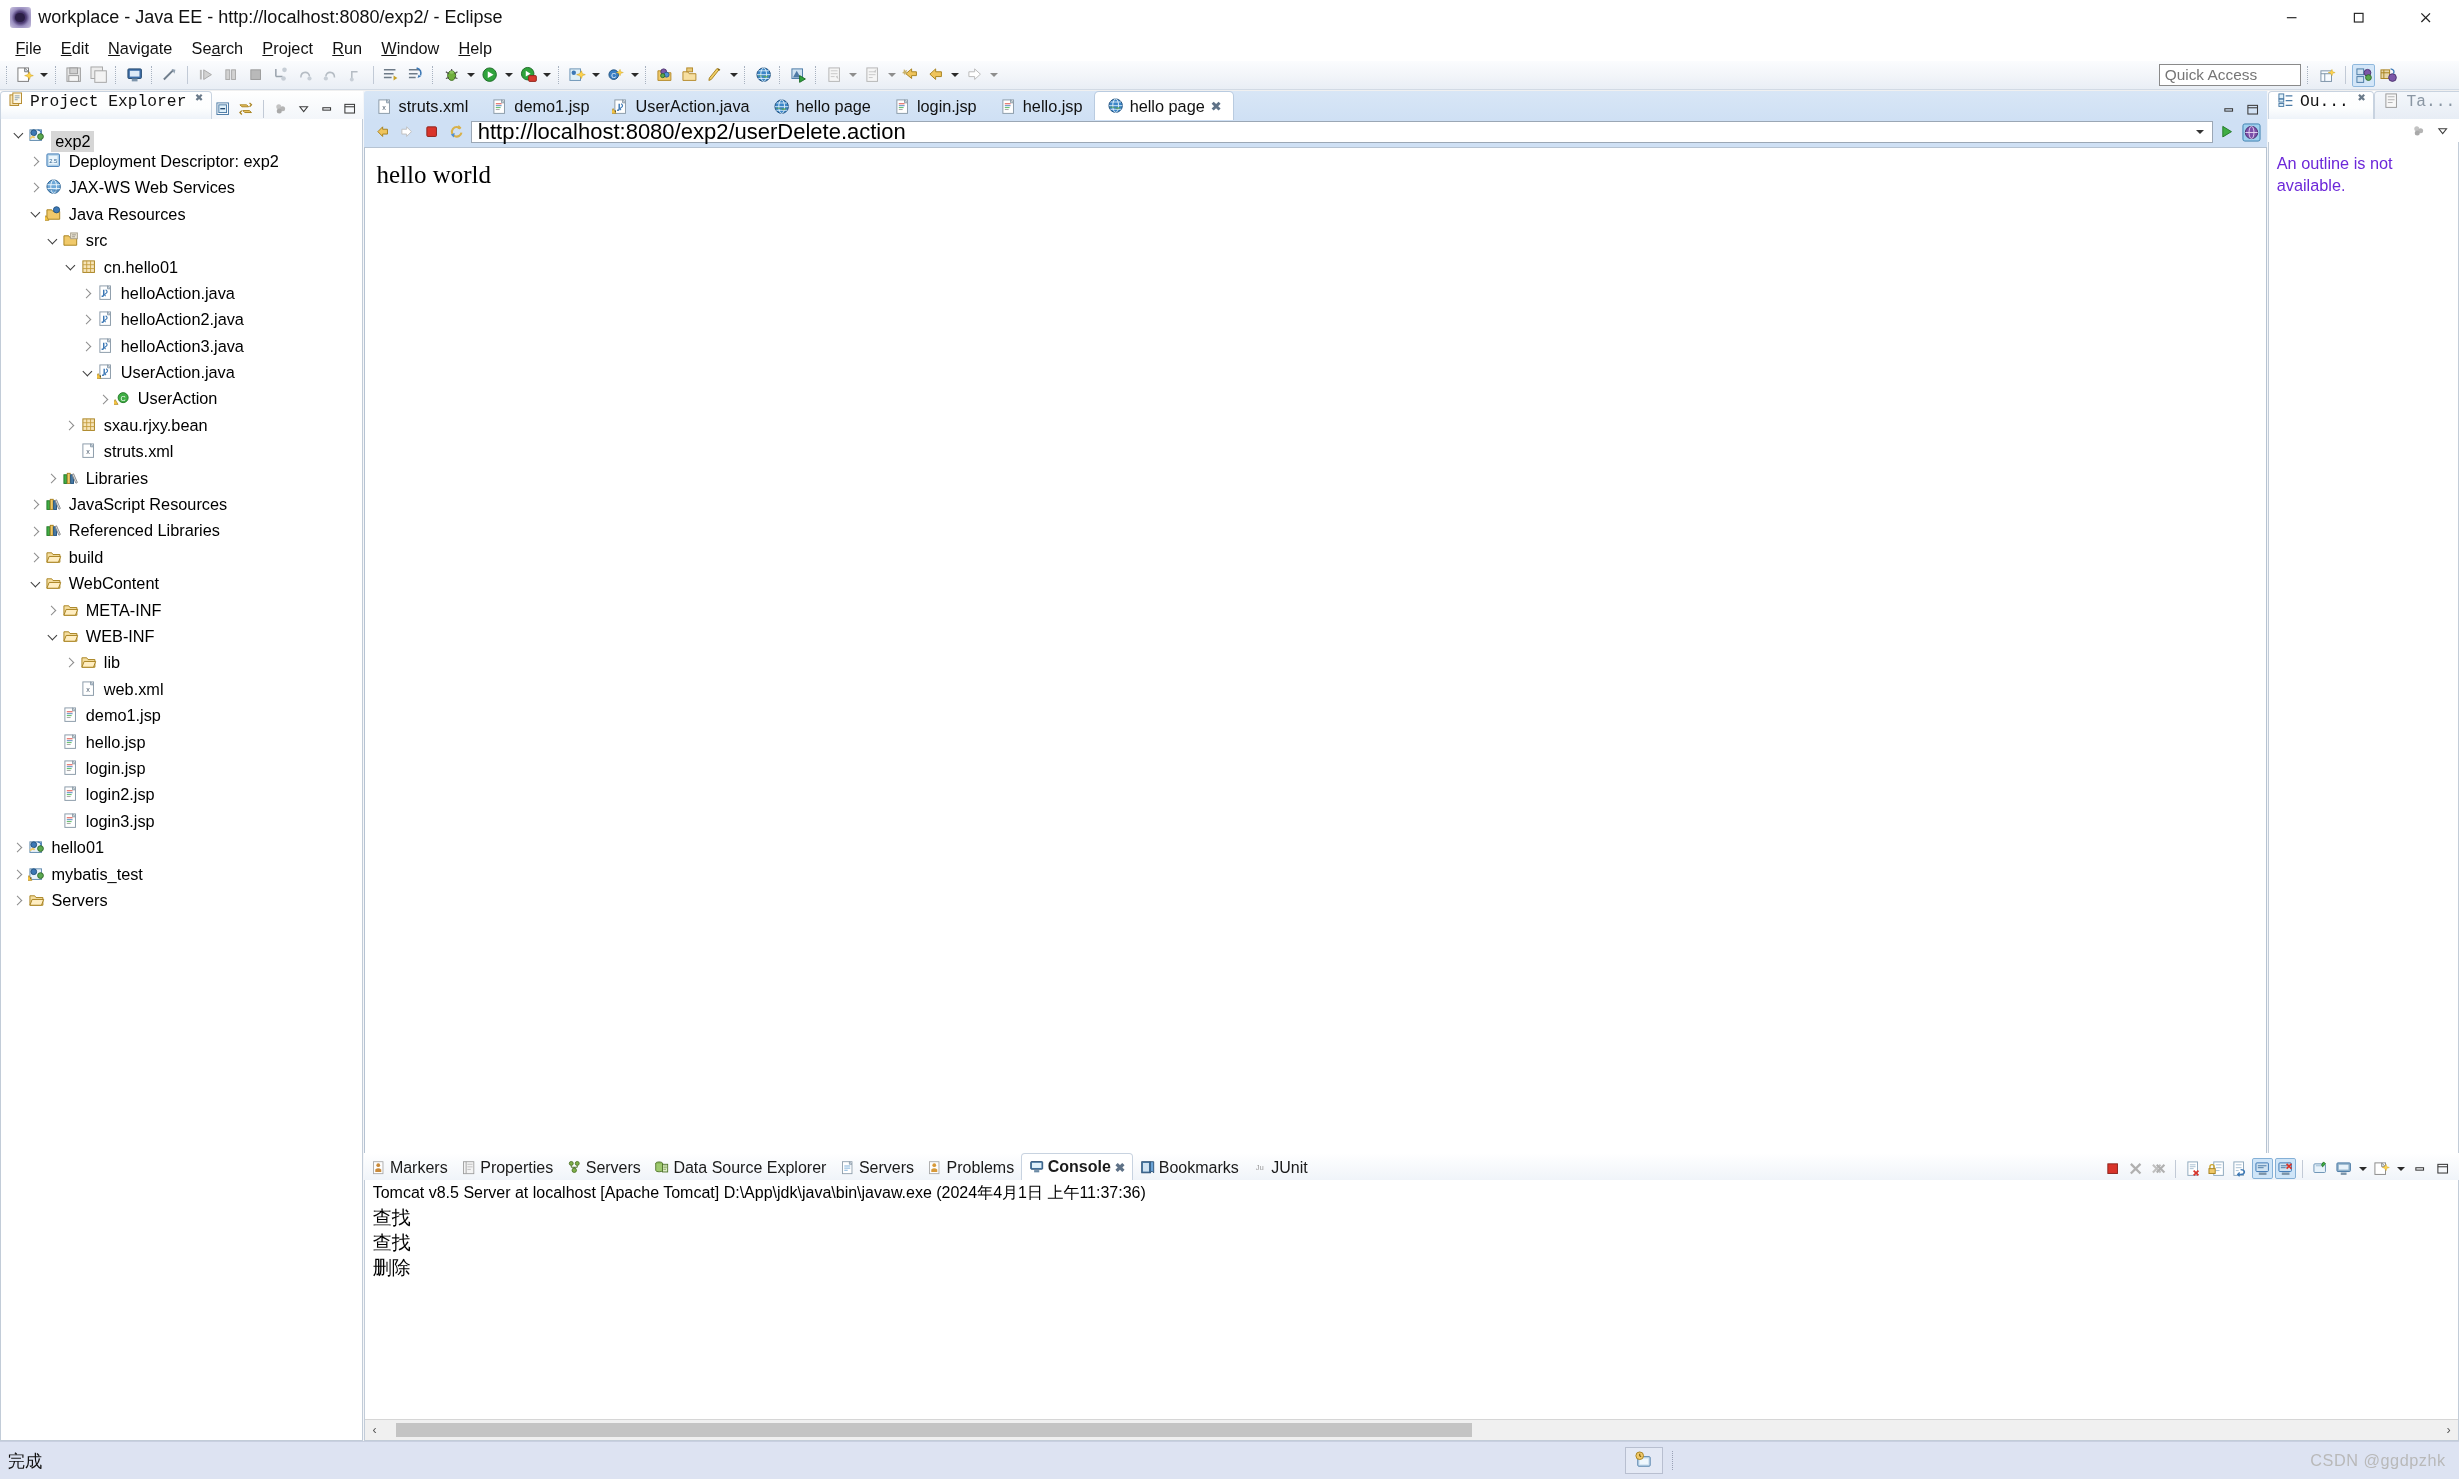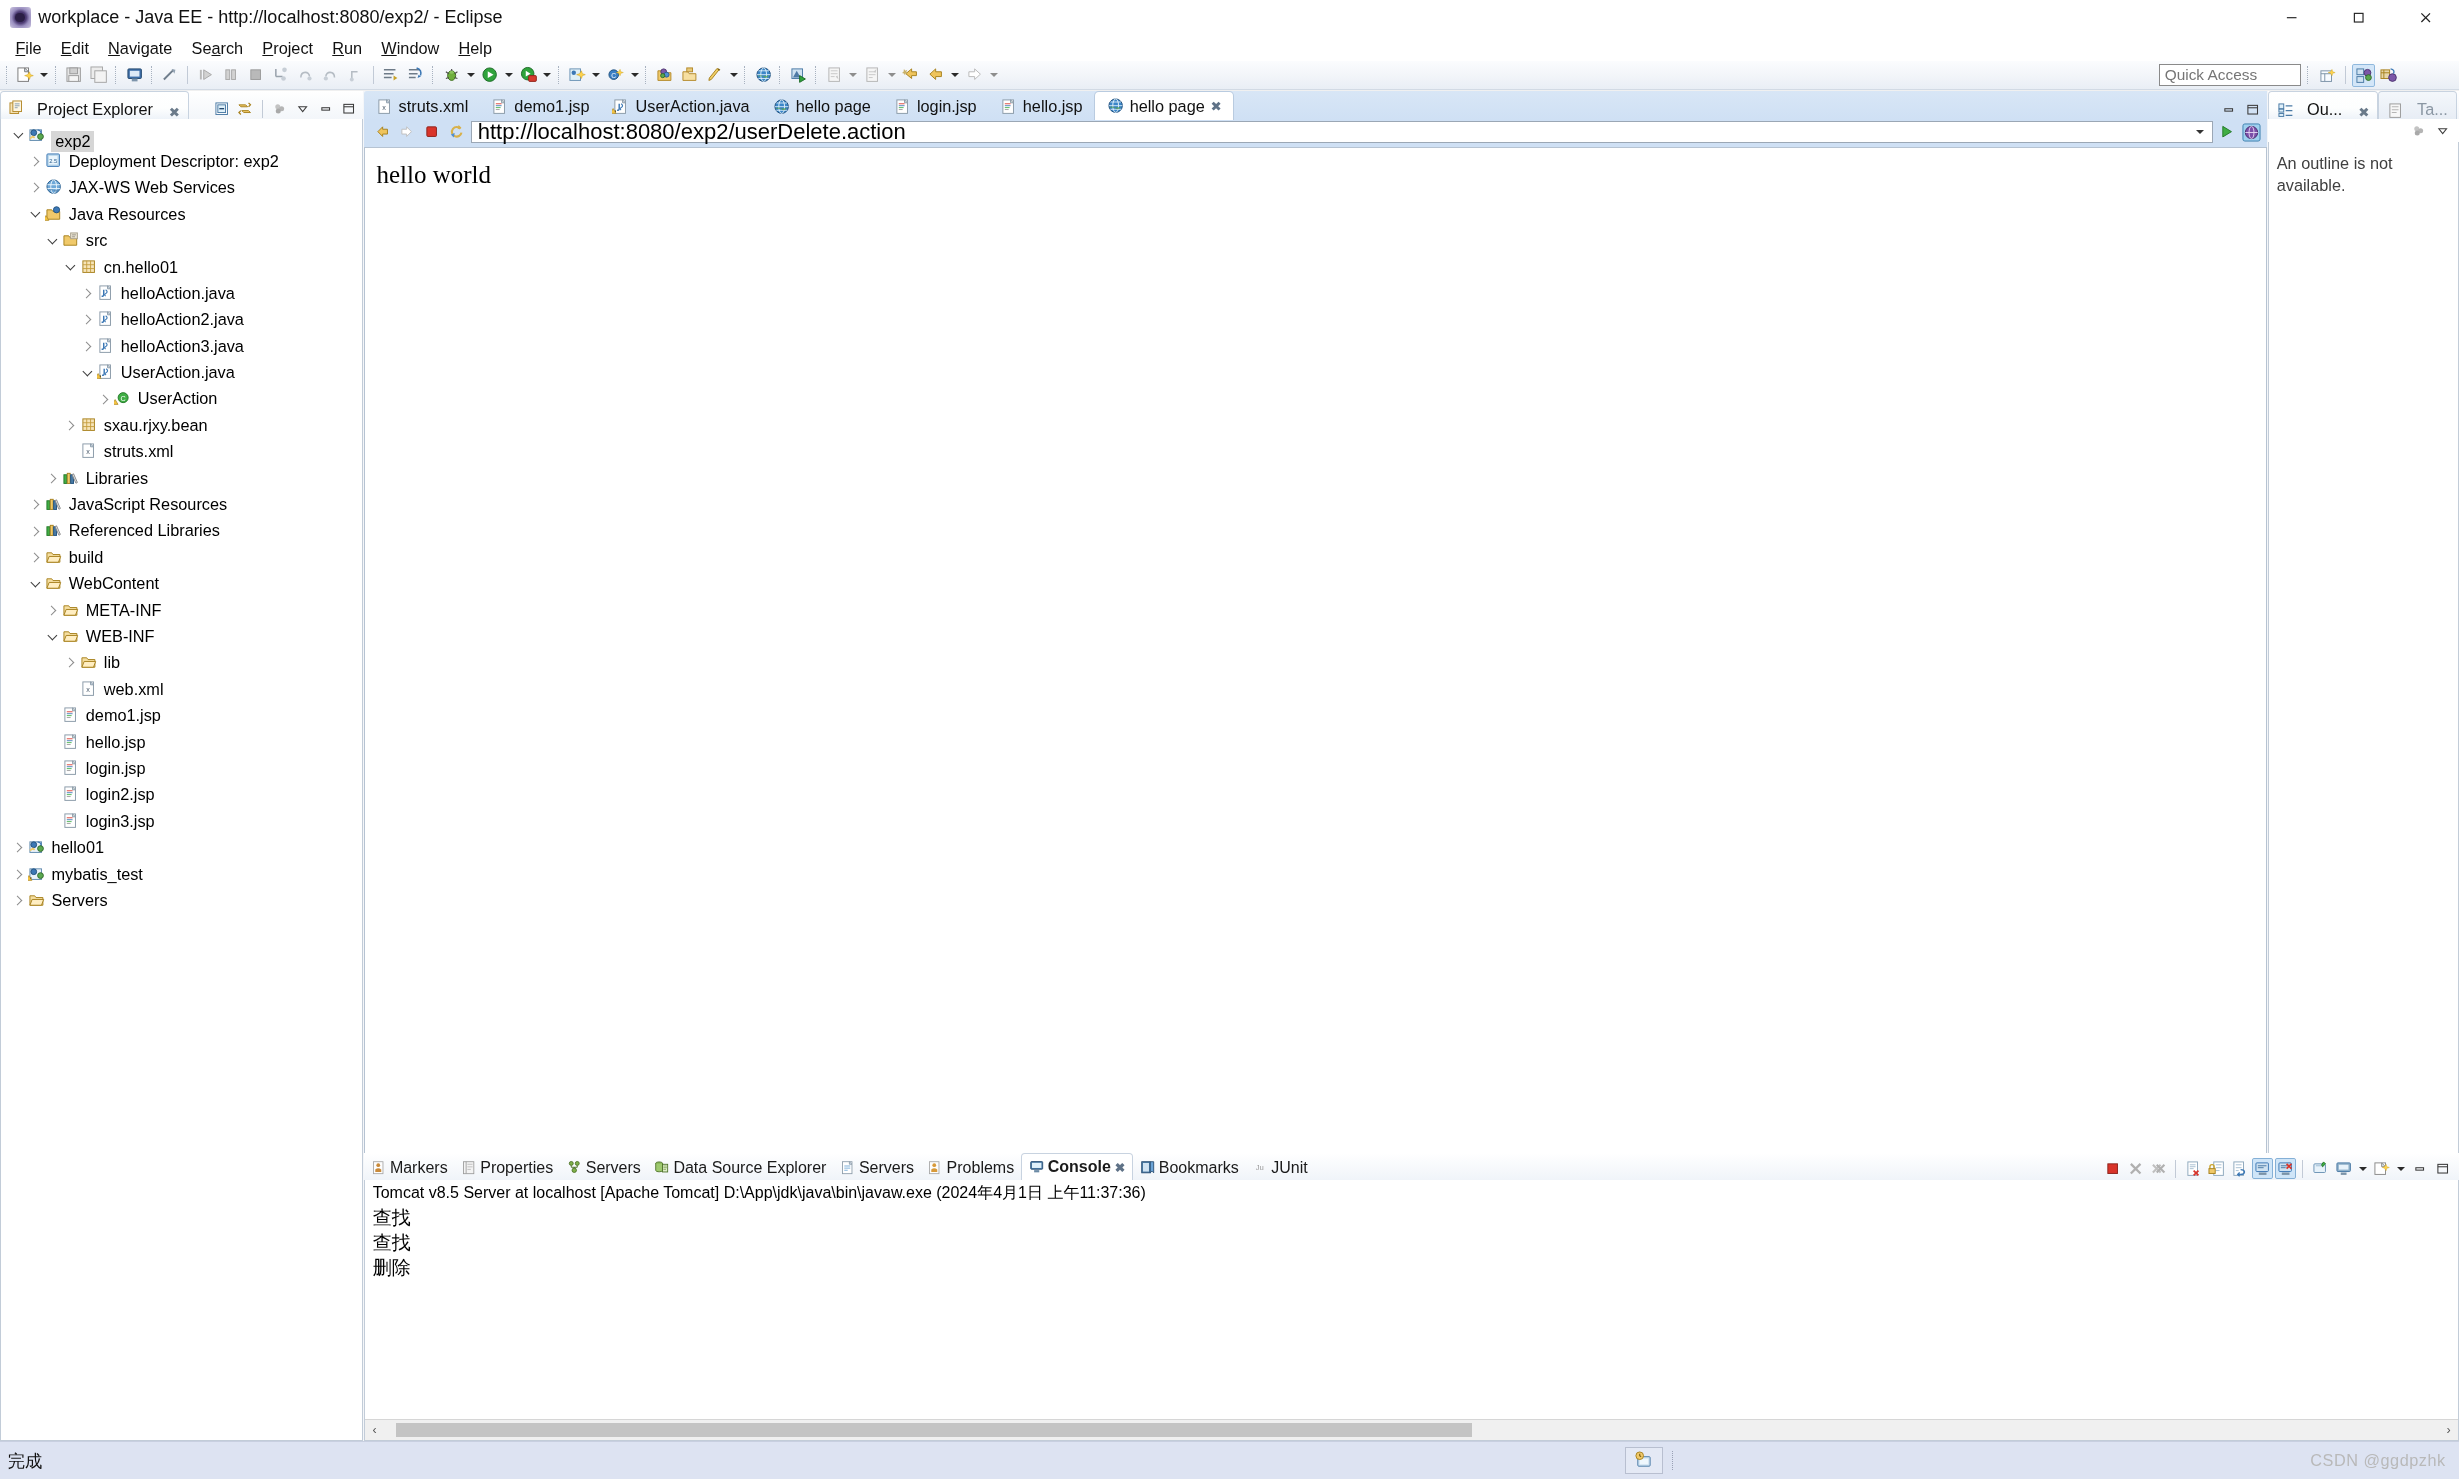--- a/index.html
+++ b/index.html
@@ -94,26 +94,26 @@
     background: #f4f6f9;
   }
 
   
   .view-tabbar {
     height: 28px; position: relative;
     background: linear-gradient(to bottom,#ffffff,#f3f6fa);
     display: flex; align-items: flex-end;
   }
   .view-tab {
-    display: flex; align-items: flex-end; gap: 13px;
+    display: flex; align-items: flex-start; gap: 6px;
     height: 28px; padding: 0 7.7px 0 7.7px;
     font-size: 16.3px; color: #111; white-space: nowrap;
     background: linear-gradient(to bottom,#ffffff 0%, #fdfefe 60%, #eef3f9 100%);
     border-top: 1px solid #c8d3e0; border-left: 1px solid #c8d3e0; border-right: 1px solid #c8d3e0;
-    border-top-left-radius: 3.8px; border-top-right-radius: 3.8px;
+    border-top-left-radius: 3.8px; border-top-right-radius: 3.8px; font-family: Liberation Mono, monospace;
   }
   .view-tab .close-x {
     font-size: 13.4px; color: #6a7a8a; margin-left: 2.9px; line-height: 1;
   }
   .view-toolbar { margin-left: auto; display: flex; align-items: center; padding-right: 3.8px; gap:1.9px;}
   .vt-ic { width: 21px; height: 21px; display: flex; align-items: center; justify-content: center; }
 
   
   .project-explorer {
     position: absolute; left: 0; top: 0; width: 363px; bottom: 0;
@@ -189,21 +189,21 @@
     font-size: 25px; color: #000;
   }
 
   
   .outline-view {
     position: absolute; right: 0; top: 0; width: 191px; bottom: 0;
     display: flex; flex-direction: column;
   }
   .ov-body {
     flex: 1; background: #fff; border: 1px solid #c2ccd8; border-top: none;
-    font-size: 16.3px; color: #404040; padding: 9.6px 7.7px; line-height: 1.35;
+    font-size: 16.3px; color: #6d28d9; padding: 9.6px 7.7px; line-height: 1.35;
   }
   .ov-tools { height: 23px; display:flex; align-items:center; justify-content:flex-end; gap:2.9px; padding-right:5.8px; background:#fff;}
 
   
   .bottom-panel {
     position: absolute; left: 364px; right: 0; bottom: 0; height: 288px;
     display: flex; flex-direction: column;
     background: #f4f6f9;
   }
   .bp-tabs {

